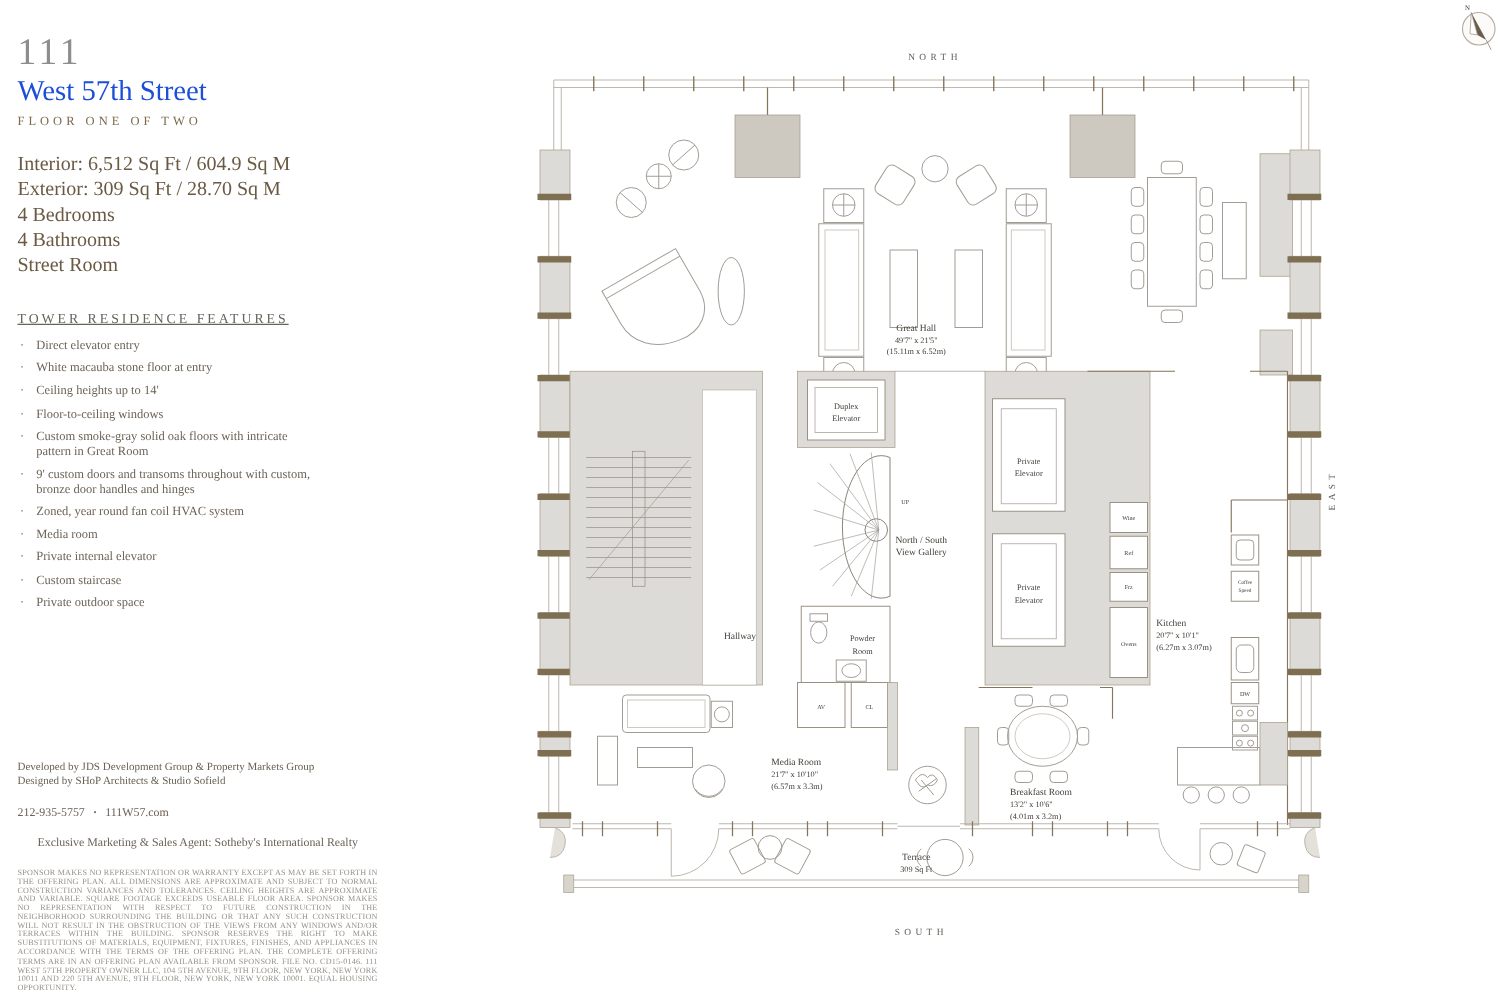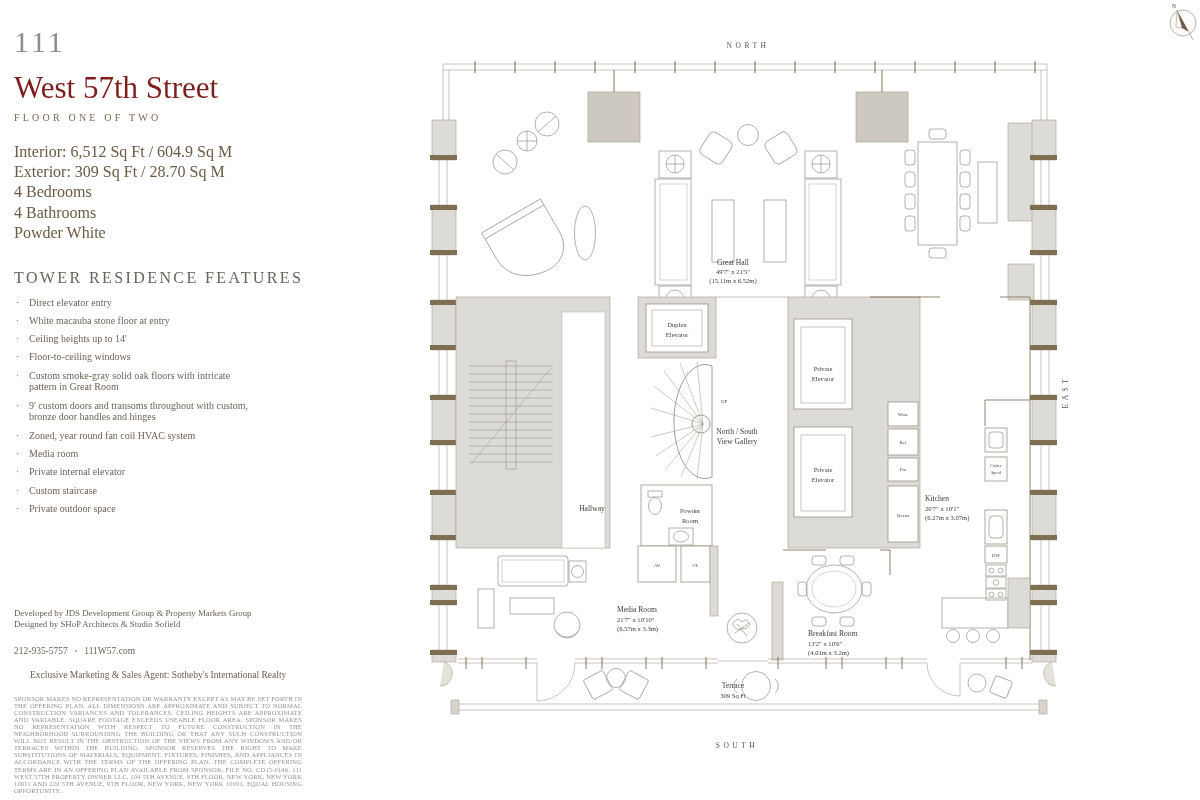--- a/index.html
+++ b/index.html
@@ -4,26 +4,26 @@
 <style>
   html,body{margin:0;padding:0;}
   body{
     width:1200px;height:800px;position:relative;overflow:hidden;
     background:#ffffff;
     font-family:"Liberation Serif", serif;
   }
   
   .info{position:absolute;left:14px;top:26px;width:306px;}
   .bnum{font-size:30px;line-height:1.05;color:#8d8d8d;letter-spacing:3px;}
-  .bstreet{font-size:31px;line-height:1.1;color:#7f1d1d;margin-top:13px;}
+  .bstreet{font-size:23px;line-height:1.1;color:#1d4ed8;margin-top:2px;}
   .unit{font-size:54px;line-height:1;color:#7b694c;margin-top:46px;}
   .floornote{font-size:10px;letter-spacing:3.2px;color:#7b694c;margin-top:7px;}
   .stats{margin-top:19px;font-size:16px;line-height:20.4px;color:#6a5a43;}
   .features{margin-top:25px;}
-  .features-heading{font-size:16px;letter-spacing:2.4px;color:#66635b;}
+  .features-heading{font-size:11px;letter-spacing:2.4px;color:#66635b;text-decoration:underline;}
   .features ul{list-style:none;margin:10px 0 0 0;padding:0;width:246px;}
   .features li{
     position:relative;padding-left:15px;margin-bottom:6.6px;
     font-size:10px;line-height:1.17;color:#6d6357;
   }
   .features li::before{content:"\00B7";position:absolute;left:2px;top:0;color:#6d6357;}
   .footer{position:absolute;left:14px;top:608px;width:300px;}
   .credit{font-size:8.8px;line-height:11.3px;color:#6b6155;}
   .contact{margin-top:15px;font-size:9.5px;color:#6b6155;}
   .contact .sep{margin:0 7px;font-size:7px;vertical-align:1px;}
@@ -53,21 +53,21 @@
 
 <aside class="info">
   <div class="bnum">111</div>
   <div class="bstreet">West 57th Street</div>
   <div class="floornote">FLOOR ONE OF TWO</div>
   <div class="stats">
     <div>Interior: 6,512 Sq Ft / 604.9 Sq M</div>
     <div>Exterior: 309 Sq Ft / 28.70 Sq M</div>
     <div>4 Bedrooms</div>
     <div>4 Bathrooms</div>
-    <div>Powder White</div>
+    <div>Street Room</div>
   </div>
   <div class="features">
     <div class="features-heading">TOWER RESIDENCE FEATURES</div>
     <ul>
       <li>Direct elevator entry</li>
       <li>White macauba stone floor at entry</li>
       <li>Ceiling heights up to 14'</li>
       <li>Floor-to-ceiling windows</li>
       <li>Custom smoke-gray solid oak floors with intricate pattern in Great Room</li>
       <li>9' custom doors and transoms throughout with custom, bronze door handles and hinges</li>

